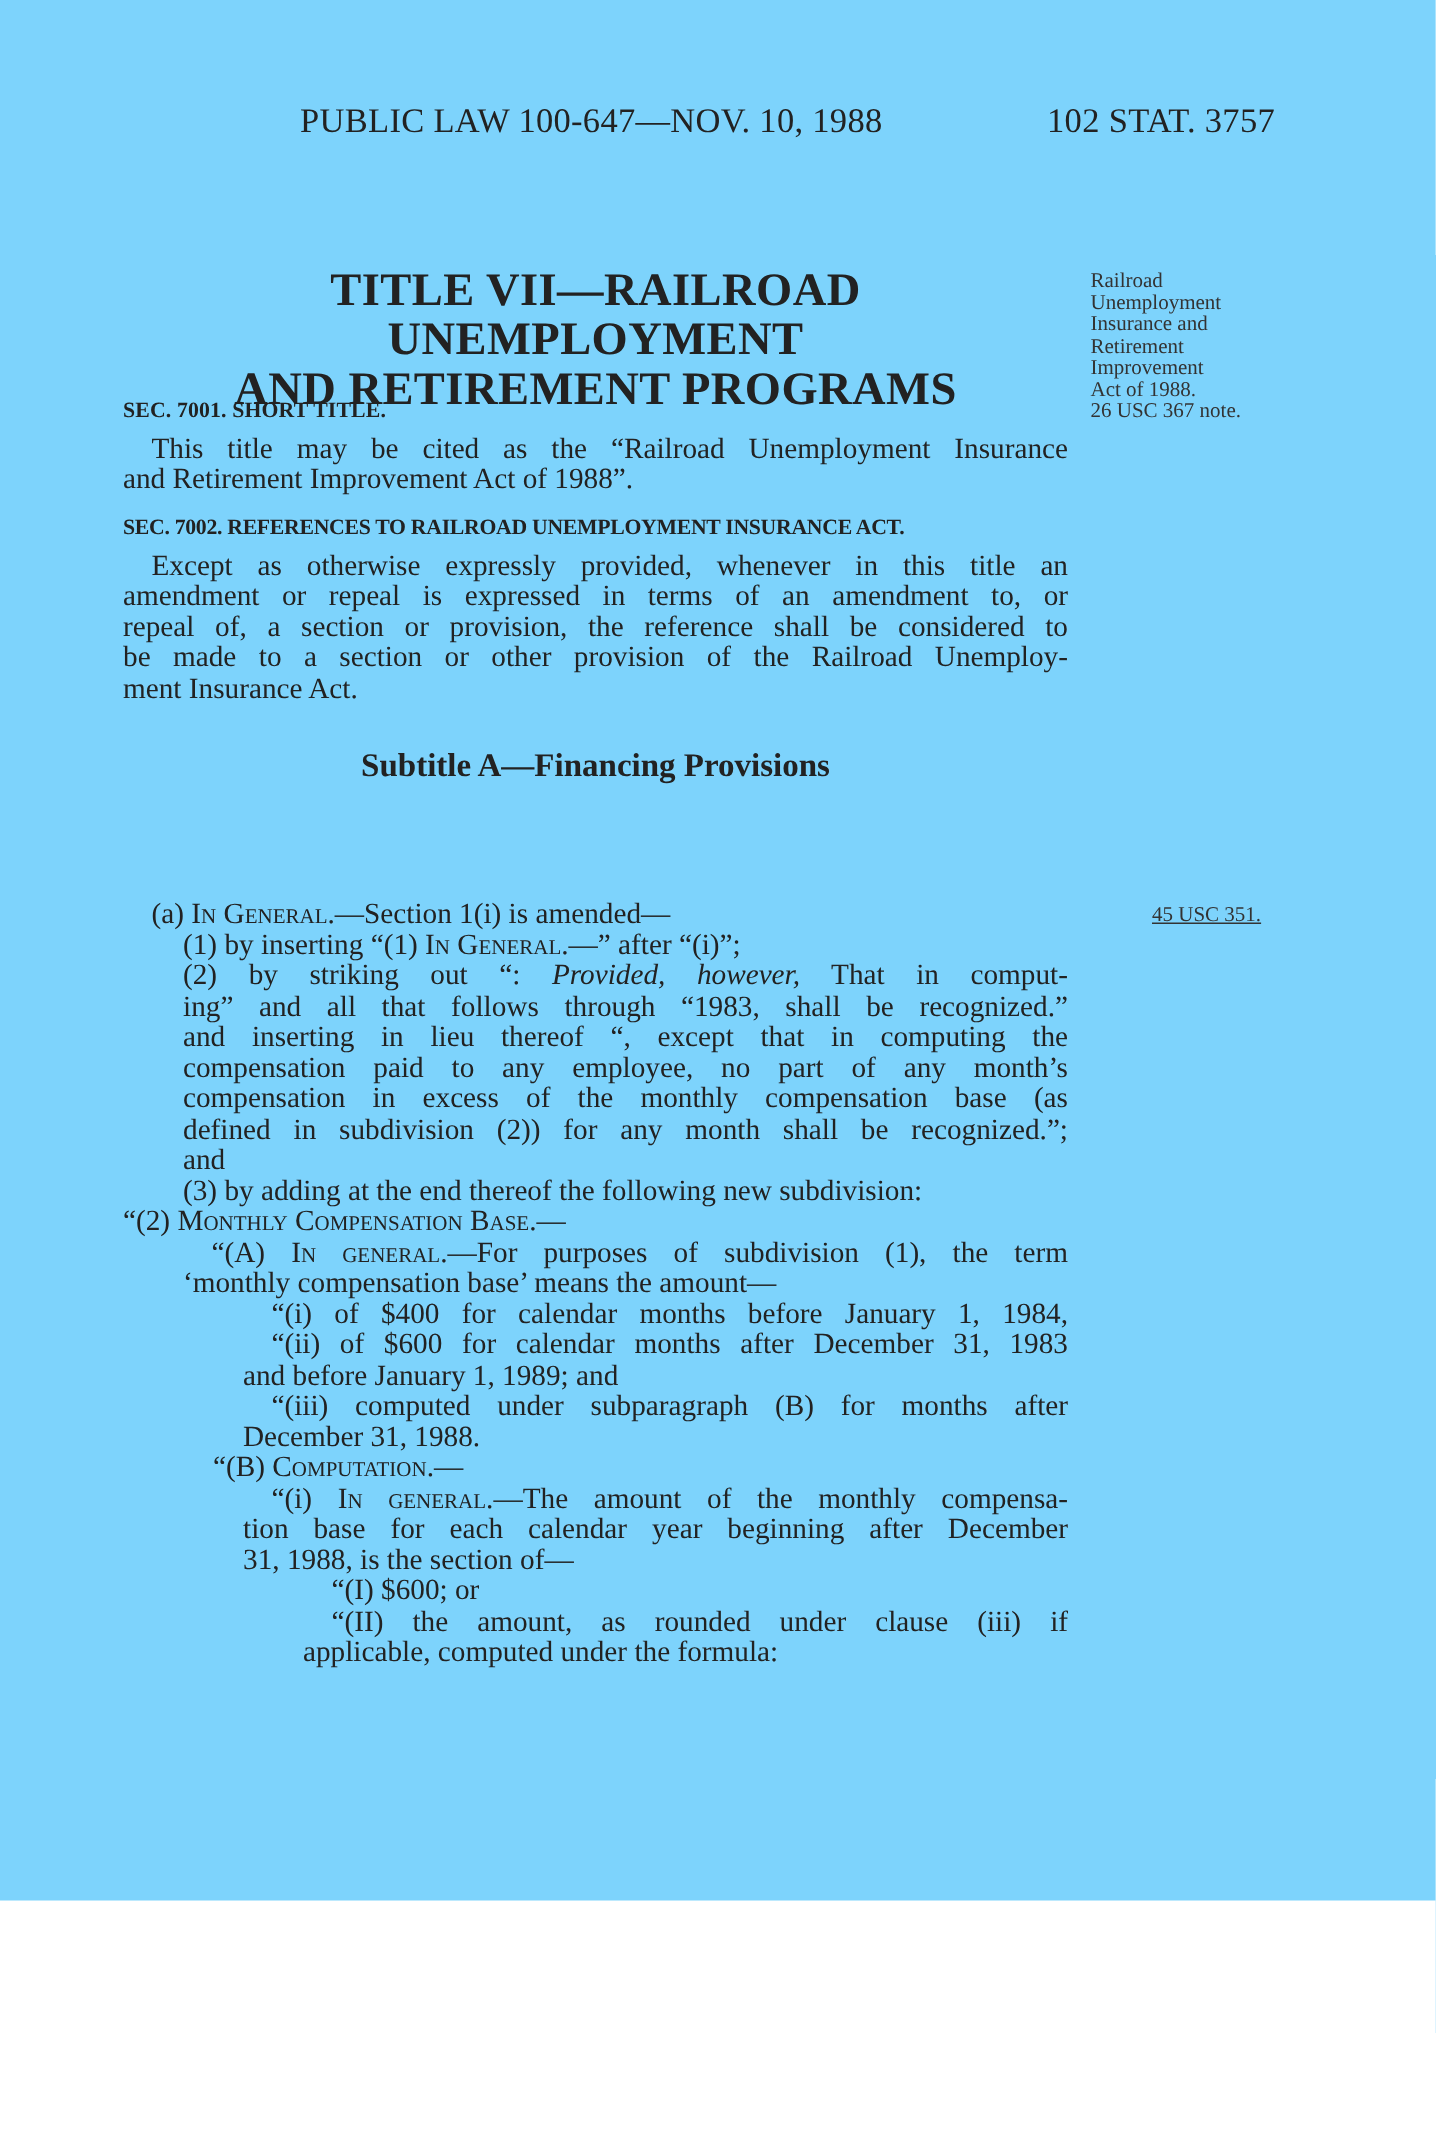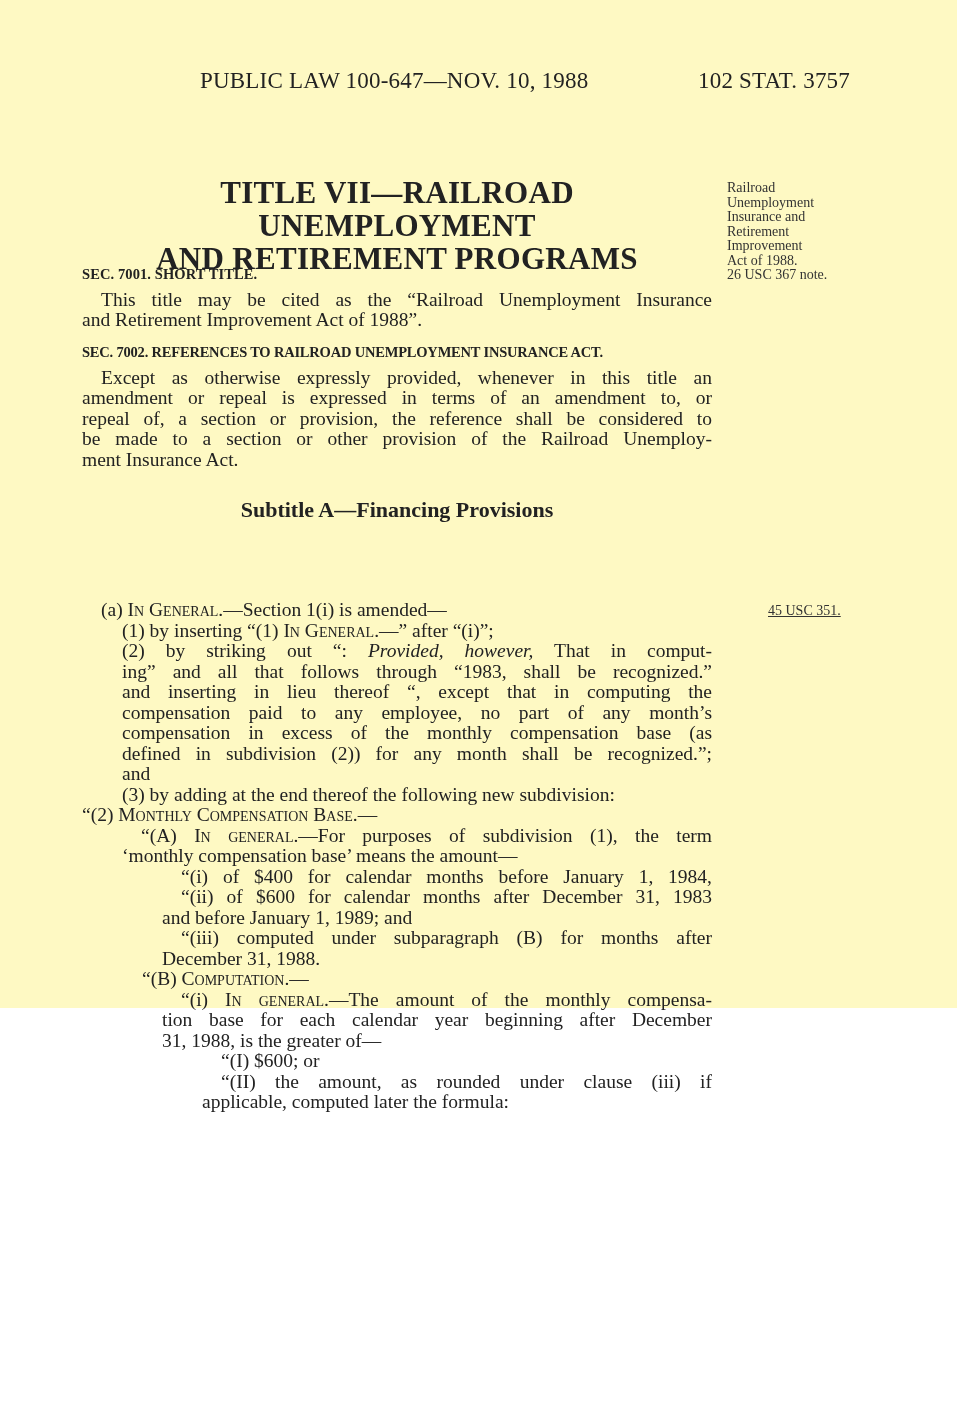--- a/index.html
+++ b/index.html
@@ -12,22 +12,22 @@
       height: 1425px;
       position: relative;
       overflow: hidden;
       font-family: "DejaVu Serif", "Liberation Serif", serif;
       color: #1e1e1e;
     }
     .page {
       position: absolute;
       left: 0; top: 0;
       width: 957px;
-      height: 1008px;
-      background: #fef9c3;
+      height: 1267px;
+      background: #7dd3fc;
     }
     .header {
       position: absolute;
       top: 68px;
       left: 200px;
       width: 650px;
       height: 30px;
       font-family: "Liberation Serif", serif;
       font-size: 23px;
       color: #222;
@@ -185,23 +185,23 @@
 
     <span class="line" style="padding-left:60px;">
       <span>“(B) </span><span class="sc">Computation</span><span>.—</span>
     </span>
 
     <div style="padding-left:80px;">
       <span class="jline" style="padding-left:19px;">
         <span>“(i) </span><span class="sc">In general</span><span>.—The amount of the monthly compensa-</span>
       </span>
       <span class="jline">tion base for each calendar year beginning after December</span>
-      <span class="line">31, 1988, is the greater of—</span>
+      <span class="line">31, 1988, is the section of—</span>
     </div>
 
     <div style="padding-left:120px;">
       <span class="line" style="padding-left:19px;">“(I) $600; or</span>
       <span class="jline" style="padding-left:19px;">“(II) the amount, as rounded under clause (iii) if</span>
-      <span class="line">applicable, computed later the formula:</span>
+      <span class="line">applicable, computed under the formula:</span>
     </div>
   </div>
 
 </div>
 
 </body></html>

